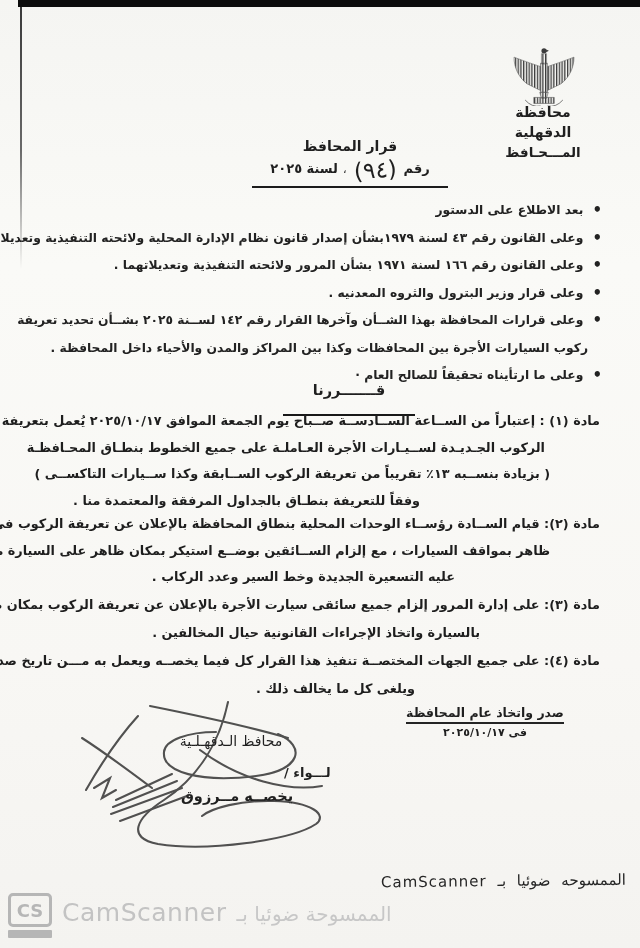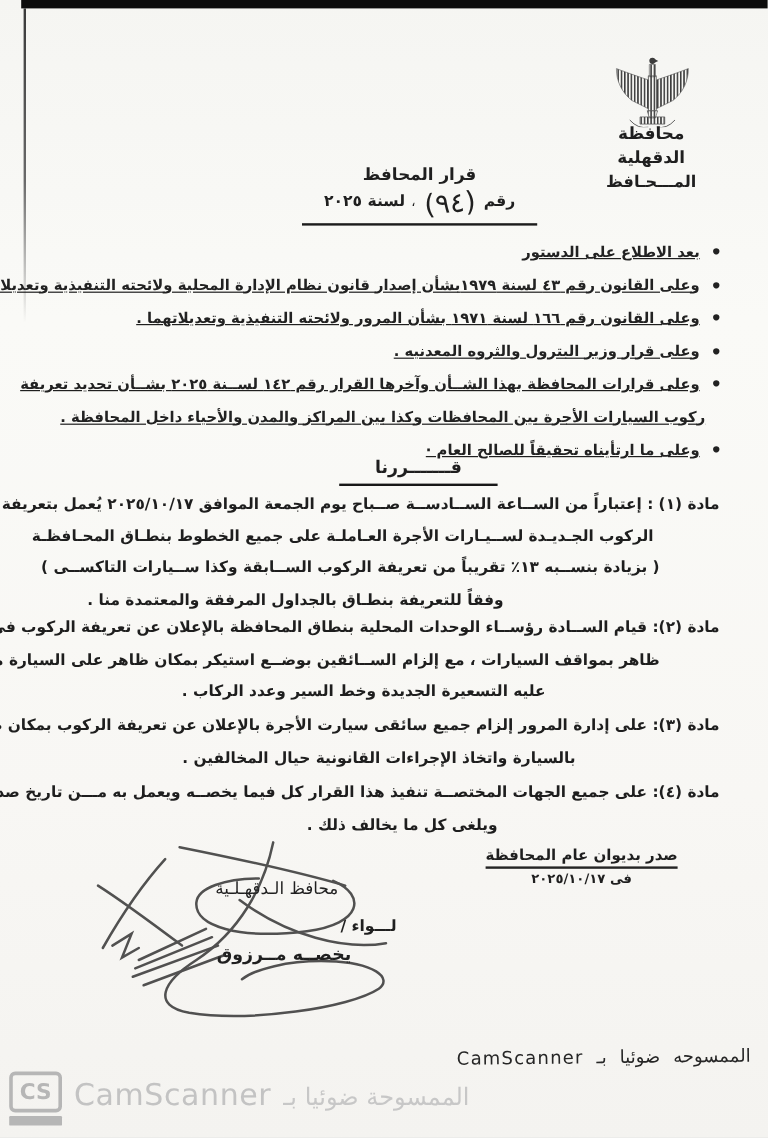--- a/index.html
+++ b/index.html
@@ -20,28 +20,28 @@
   .org .l2{font-size:13.5px;line-height:20px;}
   
   .decree-title{left:260px;top:138px;width:180px;text-align:center;font-size:14px;font-weight:700;}
   .decree-number{left:252px;top:157px;width:196px;text-align:center;direction:rtl;
     border-bottom:2.5px solid #1c1c1c;padding-bottom:3px;}
   .decree-number .prefix,.decree-number .year{font-size:13px;font-weight:700;}
   .decree-number .hand{display:inline-block;font-size:23px;font-weight:500;
     transform:rotate(-4deg);vertical-align:-5px;margin:0 2px;}
   .decree-number .sep{font-size:11px;}
   
-  .preamble{right:38px;left:37px;top:197px;text-decoration:underline;}
+  .preamble{right:38px;left:37px;top:197px;}
   .b-line{white-space:nowrap;direction:rtl;text-align:right;line-height:27.5px;
     font-size:12.3px;font-weight:700;color:#222;}
   .b-dot{display:inline-block;font-size:15px;margin-left:9px;vertical-align:-1px;}
   .b-cont{margin-right:14px;}
   
   .qararna{left:283px;top:382px;width:132px;text-align:center;font-size:14.5px;font-weight:700;
-    border-bottom:2.5px solid #181818;padding-bottom:5px;}
+    border-bottom:2.5px solid #181818;padding-bottom:16px;}
   
   .article{right:40px;left:20px;}
   .a1{top:408px;} .a2{top:511px;} .a3{top:591px;} .a4{top:647px;}
   .a-line{white-space:nowrap;direction:rtl;text-align:right;font-size:12.8px;font-weight:700;
     color:#1e1e1e;}
   .a1 .a-line{line-height:26.5px;} .a2 .a-line{line-height:26.5px;}
   .a3 .a-line,.a4 .a-line{line-height:28px;}
   .a-label{font-weight:700;}
   .ind55{padding-right:55px;} .ind50{padding-right:50px;} .ind180{padding-right:180px;}
   .ind145{padding-right:145px;} .ind120{padding-right:120px;} .ind185{padding-right:185px;}
@@ -138,21 +138,21 @@
     <div class="a-line"><span class="a-label">مادة (٣):</span> <span>على إدارة المرور إلزام جميع سائقى سيارت الأجرة بالإعلان عن تعريفة الركوب بمكان ظاهر</span></div>
     <div class="a-line ind120">بالسيارة واتخاذ الإجراءات القانونية حيال المخالفين .</div>
   </div>
 
   <div class="abs article a4">
     <div class="a-line"><span class="a-label">مادة (٤):</span> <span>على جميع الجهات المختصــة تنفيذ هذا القرار كل فيما يخصــه ويعمل به مـــن تاريخ صدوره</span></div>
     <div class="a-line ind185">ويلغى كل ما يخالف ذلك .</div>
   </div>
 
   <div class="abs issued">
-    <div><span class="place">صدر بديوان عام المحافظة</span></div>
+    <div><span class="place">صدر واتخاذ عام المحافظة</span></div>
     <div class="date">فى ٢٠٢٥/١٠/١٧</div>
   </div>
 
   <div class="abs sig-title">محافظ الـدقهـلـية</div>
   <div class="abs sig-rank">لـــواء /</div>
   <div class="abs sig-name">يخصــه مــرزوق</div>
 
   <div class="abs sig-svg">
     <svg viewBox="0 0 305 170" width="305" height="170">
       <g fill="none" stroke="#2d2d2d" stroke-width="2.1" stroke-linecap="round" opacity="0.82">

